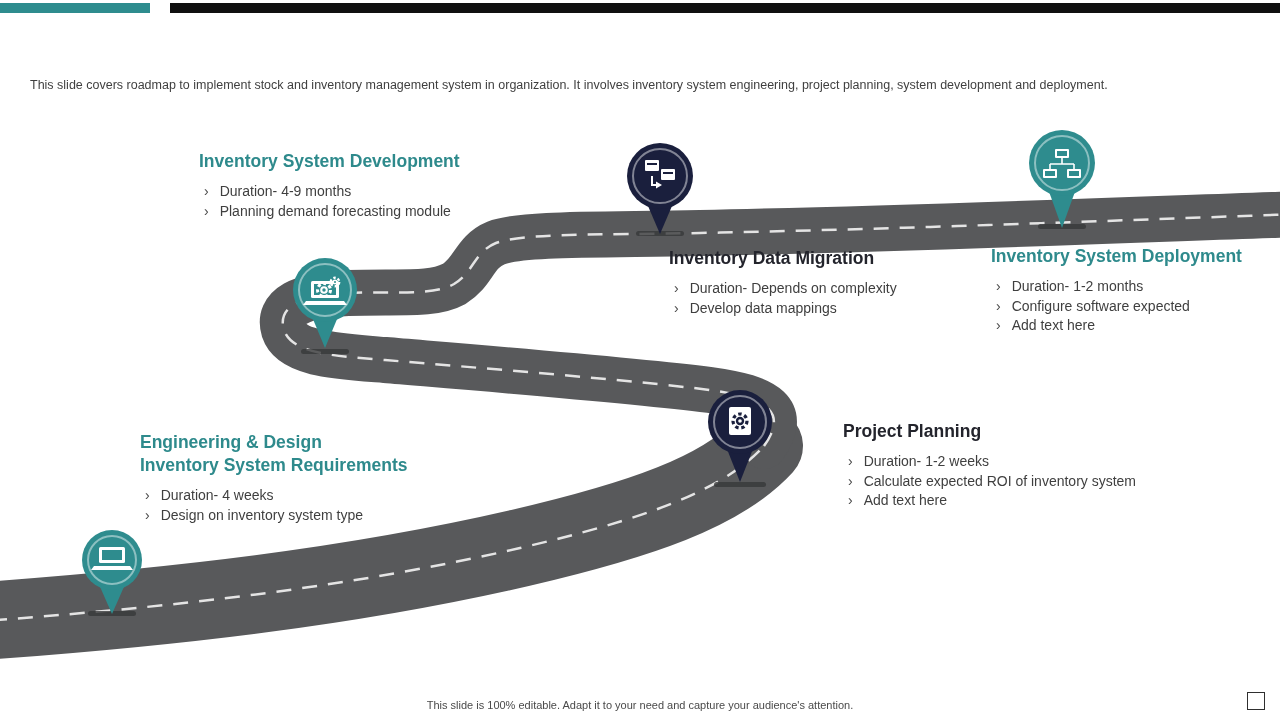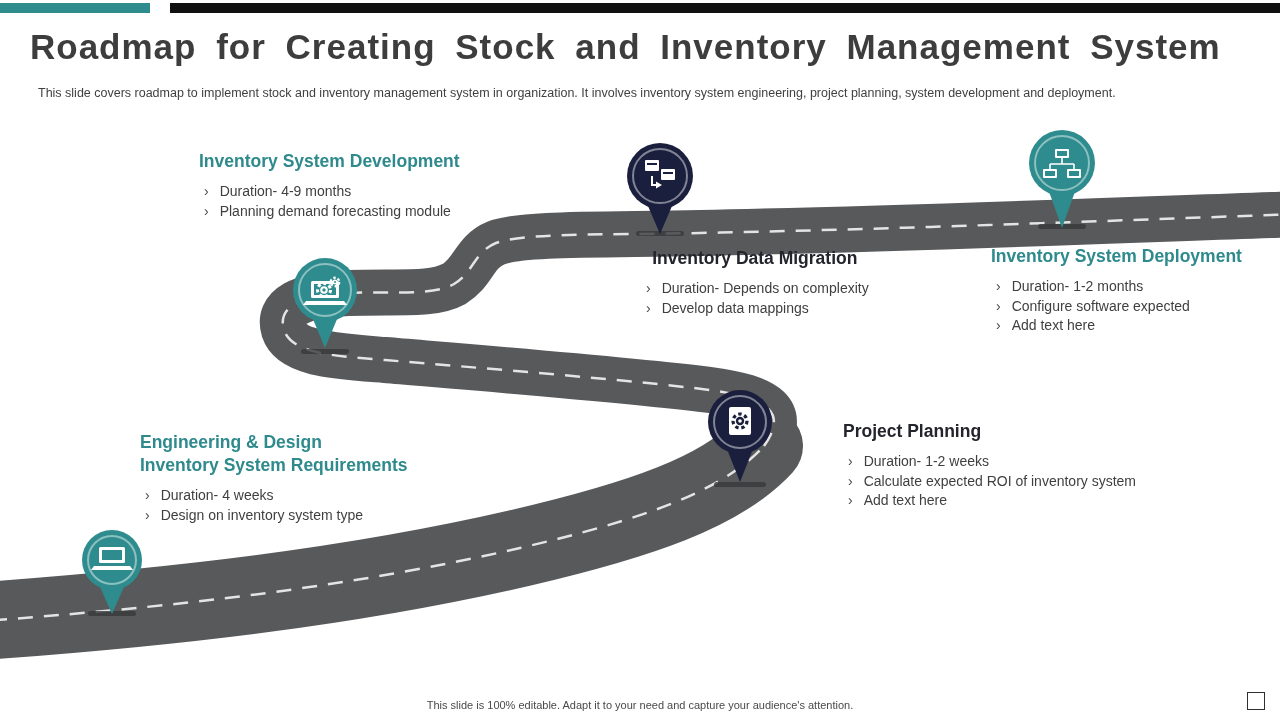--- a/index.html
+++ b/index.html
@@ -7,21 +7,21 @@
     position:relative;width:1280px;height:720px;background:#ffffff;overflow:hidden;
     font-family:"Liberation Sans","DejaVu Sans",sans-serif;color:#3F3F3F;
   }
   .bar-teal{position:absolute;left:0;top:3px;width:150px;height:10px;background:#2E8C8E;}
   .bar-dark{position:absolute;left:170px;top:3px;right:0;height:10px;background:#101010;}
   .title{
     position:absolute;left:30px;top:27px;margin:0;
     font-size:35px;font-weight:700;color:#3D3D3D;
     letter-spacing:1px;word-spacing:9px;white-space:nowrap;
   }
-  .subtitle{position:absolute;left:30px;top:78px;margin:8px;font-size:12.5px;color:#3F3F3F;width:1120px;}
+  .subtitle{position:absolute;left:30px;top:78px;margin:0;font-size:12.5px;color:#3F3F3F;width:1120px;}
   svg.roadmap{position:absolute;left:0;top:0;width:1280px;height:720px;}
   .road-wide{stroke:#58595B;stroke-width:78px;fill:none;stroke-linecap:round;}
   .road-main{stroke:#58595B;stroke-width:46px;fill:none;stroke-linecap:round;}
   .road-dash{stroke:#ECECEC;stroke-width:2.5px;fill:none;stroke-dasharray:15 11;opacity:.95;}
   .pin-teal{fill:#2E8C8E;}
   .pin-navy{fill:#1A1F3D;}
   .pin-ring{fill:none;stroke:rgba(255,255,255,.45);stroke-width:2px;}
   .icon-white{fill:#ffffff;}
   .fill-teal{fill:#2E8C8E;}
   .fill-navy{fill:#1A1F3D;}
@@ -37,21 +37,20 @@
   .corner-box{position:absolute;left:1247px;top:692px;width:16px;height:16px;border:1.5px solid #2F2F2F;background:#fff;}
 </style>
 </head>
 <body>
 
 <div class="slide">
 
   <div class="bar-teal"></div>
   <div class="bar-dark"></div>
 
-  <h1 class="title">Roadmap for Creating Stock and Inventory Management System</h1>
   <p class="subtitle">This slide covers roadmap to implement stock and inventory management system in organization. It involves inventory system engineering, project planning, system development and deployment.</p>
 
   <svg class="roadmap" viewBox="0 0 1280 720" aria-hidden="true">
 
     <g>
       <path class="road-wide" d="M -60 624 C 180 608 360 585 520 548 C 640 520 722 492 764 446"></path>
       <path class="road-main" d="M 764 446 C 788 412 768 398 710 390 C 630 380 480 368 385 360 C 335 356 292 354 284 330 C 277 307 300 295 348 293 C 398 291 432 296 454 284 C 474 272 474 252 496 243 C 522 233 600 235 700 233 C 900 229 1100 221 1300 214"></path>
       <path class="road-dash" d="M -60 624 C 180 608 360 585 520 548 C 640 520 722 492 764 446"></path>
       <path class="road-dash" d="M 764 446 C 788 412 768 398 710 390 C 630 380 480 368 385 360 C 335 356 292 354 284 330 C 277 307 300 295 348 293 C 398 291 432 296 454 284 C 474 272 474 252 496 243 C 522 233 600 235 700 233 C 900 229 1100 221 1300 214"></path>
     </g>
@@ -141,21 +140,21 @@
           <span class="b-marker">›</span>
           <span>Duration- 4-9 months</span>
         </div>
       <div class="b-row">
           <span class="b-marker">›</span>
           <span>Planning demand forecasting module</span>
         </div>
     </div>
   </div>
 
-  <div class="ms" style="left:641px;top:247px;text-align:center;">
+  <div class="ms" style="left:669px;top:247px;">
     <h2 class="navy-h">Inventory Data Migration</h2>
     <div class="bullets">
       <div class="b-row">
           <span class="b-marker">›</span>
           <span>Duration- Depends on complexity</span>
         </div>
       <div class="b-row">
           <span class="b-marker">›</span>
           <span>Develop data mappings</span>
         </div>

